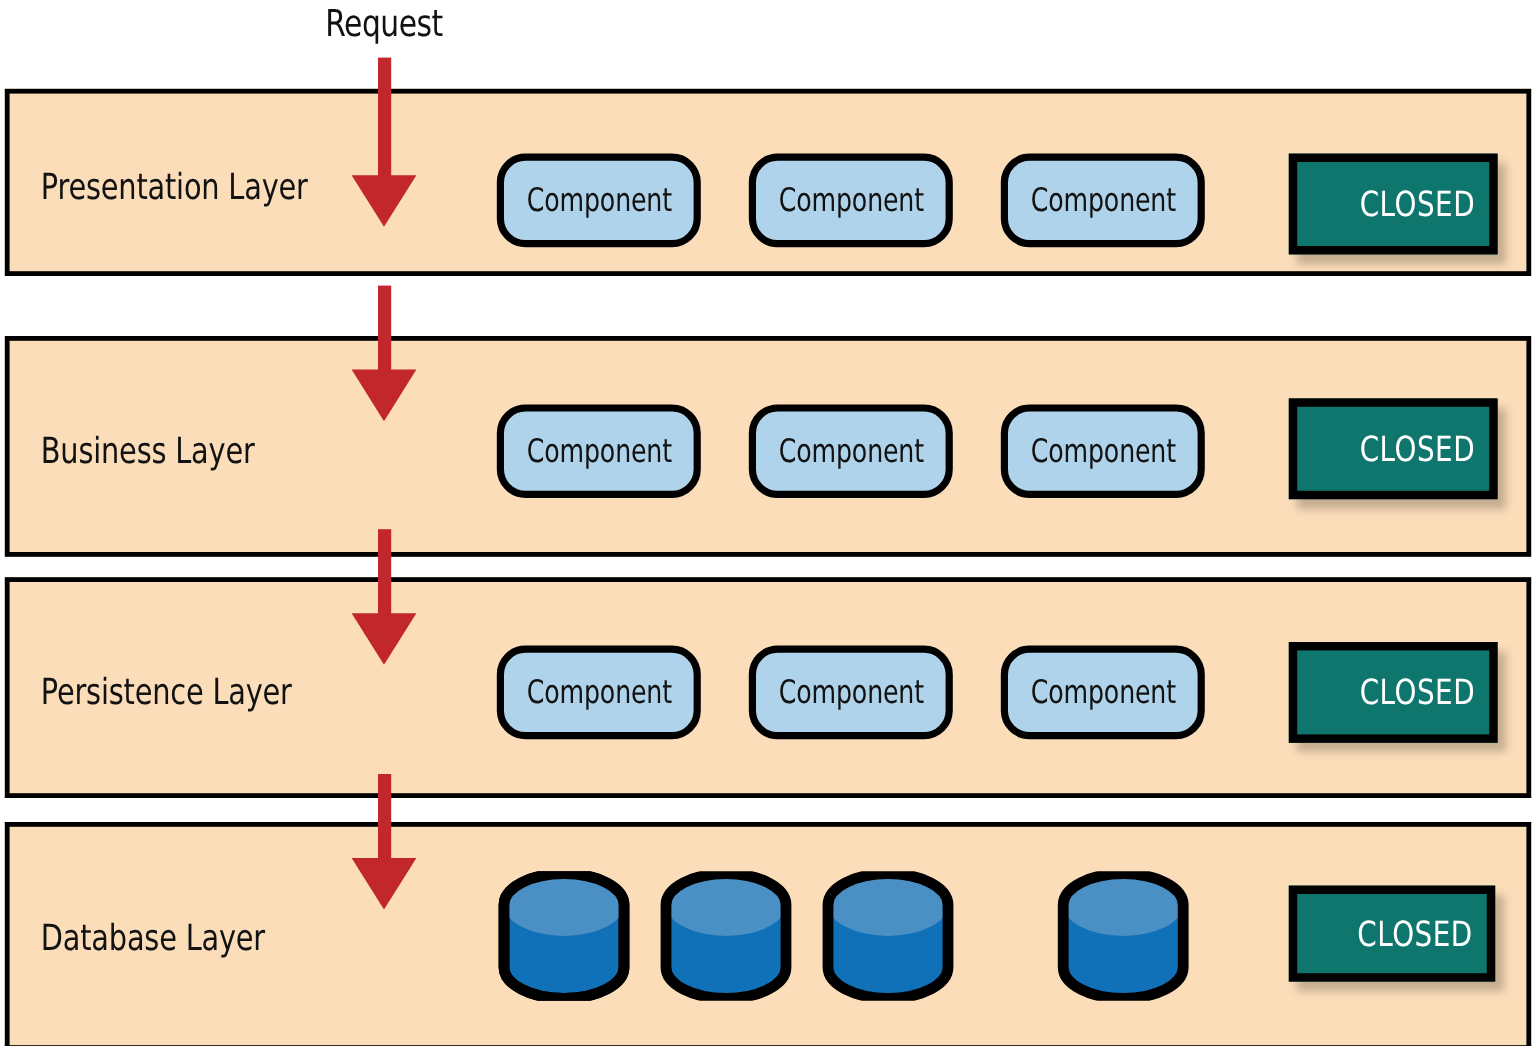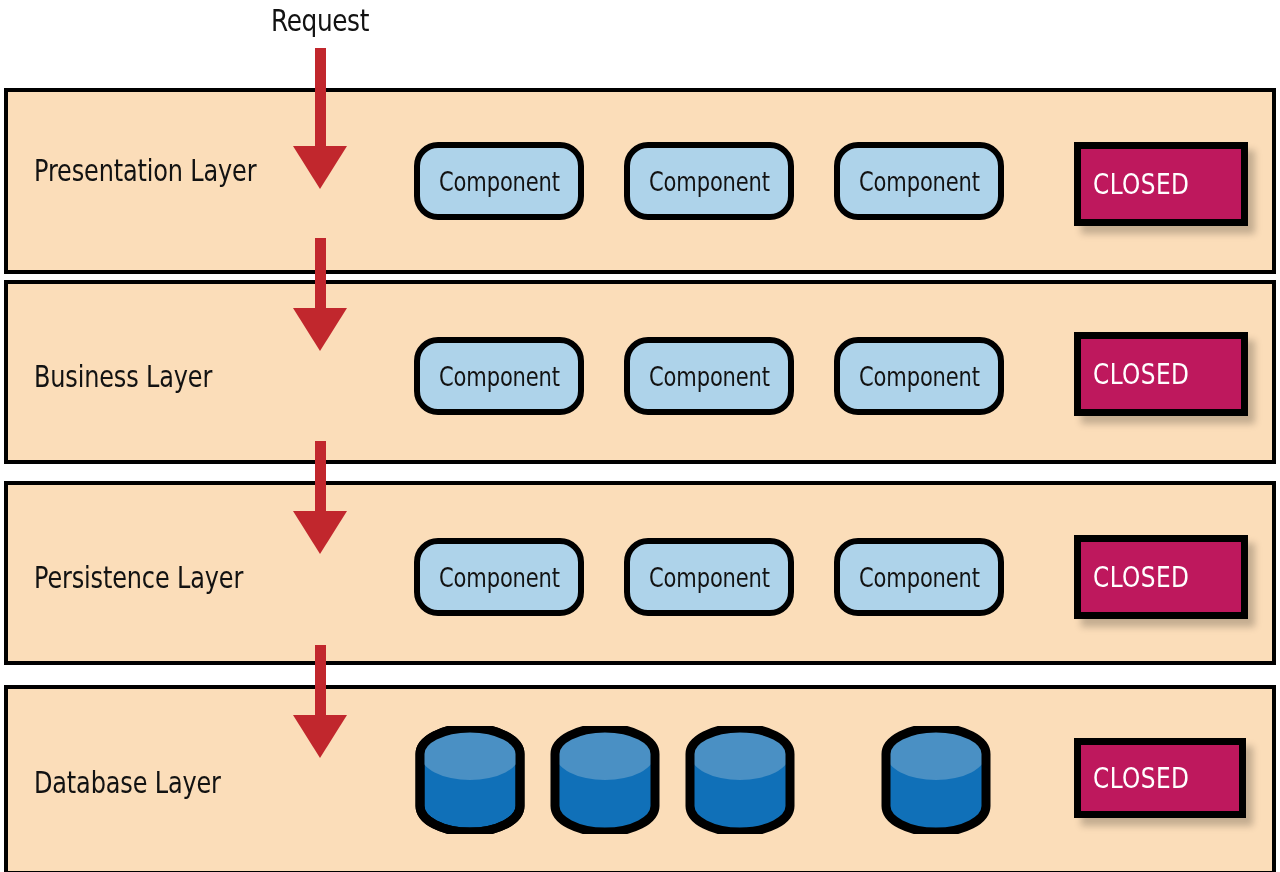--- a/index.html
+++ b/index.html
@@ -37,21 +37,21 @@
 
   
   .layer-band {
     position: absolute;
     left: 4px;
     width: 1272px;
     background: #FBDDB9;
     border: 4px solid #000000;
     box-sizing: border-box;
   }
-  .band-1 { top: 88px;  height: 186px; }
+  .band-1 { top: 74px;  height: 156px; }
   .band-2 { top: 280px; height: 184px; }
   .band-3 { top: 481px; height: 184px; }
   .band-4 { top: 685px; height: 190px; }
 
   .layer-label {
     position: absolute;
     left: 26px;
     font-family: "DejaVu Sans", sans-serif;
     font-size: 30px;
     font-weight: 400;
@@ -104,26 +104,26 @@
     font-size: 27px;
     color: #121212;
     white-space: nowrap;
     transform: scaleX(0.78);
     letter-spacing: -0.2px;
   }
 
   
   .closed-box {
     position: absolute;
-    background: #be185d;
+    background: #0f766e;
     border: 7px solid #000000;
     box-sizing: border-box;
     display: flex;
     align-items: center;
-    justify-content: flex-start;
+    justify-content: flex-end;
     box-shadow: 7px 8px 7px rgba(0,0,0,0.22);
   }
   .closed-box.size-lg { width: 174px; height: 84px; }
   .closed-box.size-sm { width: 172px; height: 80px; }
   .closed-label {
     font-family: "DejaVu Sans", sans-serif;
     font-size: 29px;
     color: #ffffff;
     letter-spacing: 0.5px;
     white-space: nowrap;

